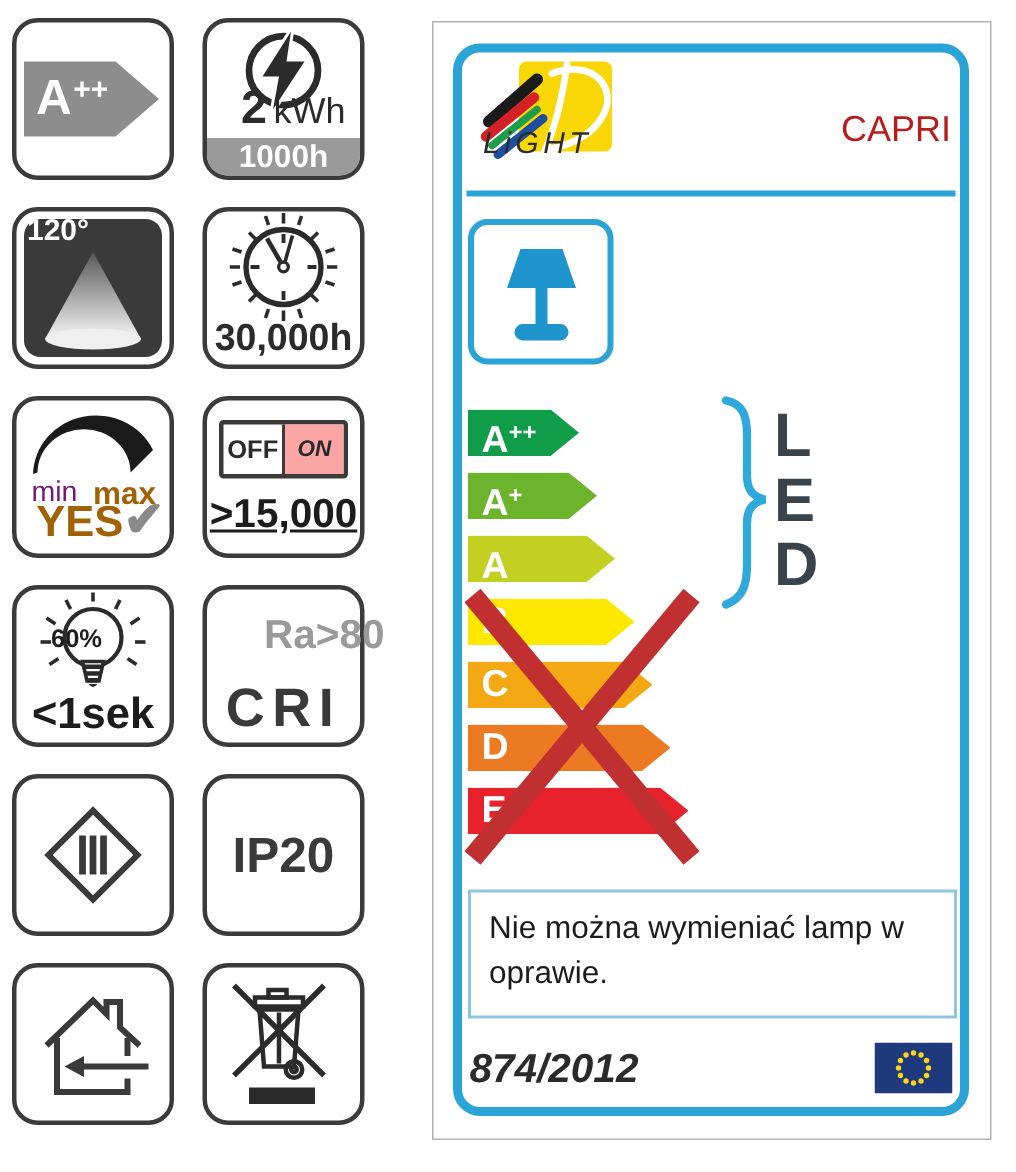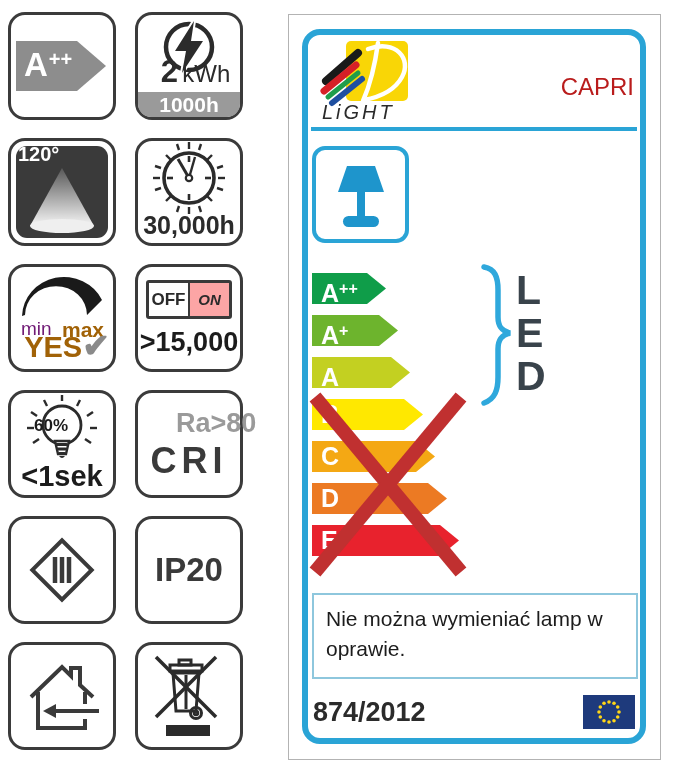--- a/index.html
+++ b/index.html
@@ -39,60 +39,60 @@
   .yes-t{font-size:29px;font-weight:bold;color:#a16207;}
   .check-t{font-size:33px;color:#8a8a8a;font-weight:bold;}
 
   
   .switch{top:13px;left:50%;transform:translateX(-50%);width:80px;height:33px;
           border:3px solid #3a3a3a;border-radius:3px;display:flex;background:#fff;}
   .sw-off{flex:1;display:flex;align-items:center;justify-content:center;
           font-size:17px;font-weight:bold;color:#2b2b2b;border-right:2px solid #3a3a3a;}
   .sw-on{flex:1;display:flex;align-items:center;justify-content:center;
          font-size:15px;font-weight:bold;color:#2b2b2b;background:#fca5a5;font-style:italic;}
-  .cycles{bottom:11px;font-size:27px;font-weight:bold;color:#1c1c1c;}
+  .cycles{bottom:11px;font-size:27px;font-weight:bold;color:#1c1c1c;text-decoration:underline;}
 
   
   .pct{top:23px;left:2px;width:76px;text-align:center;font-size:17px;font-weight:bold;color:#1c1c1c;}
   .sek{bottom:2px;font-size:29px;font-weight:800;color:#1c1c1c;}
 
   
   .ra-t{top:15px;font-size:27px;font-weight:bold;color:#9a9a9a;padding-left:38px;}
-  .cri-t{bottom:13px;font-size:36px;font-weight:800;letter-spacing:5px;color:#3a3a3a;}
+  .cri-t{bottom:2px;font-size:36px;font-weight:800;letter-spacing:5px;color:#3a3a3a;}
 
   
   .ip-t{top:32px;font-size:33px;font-weight:800;color:#3a3a3a;}
 
   
   .panel-outer{position:absolute;left:288px;top:14px;width:371px;height:744px;
                border:1px solid #b3b3b3;background:#fff;}
   .panel{position:absolute;left:13px;top:14px;width:332px;height:703px;
          border:6px solid #2aa4d6;border-radius:18px;}
-  .brand-text{position:absolute;left:14px;top:66px;font-size:20px;font-style:italic;
+  .brand-text{position:absolute;left:14px;top:50px;font-size:20px;font-style:italic;
               letter-spacing:3px;color:#2b2b2b;}
   .product{position:absolute;right:6px;top:38px;font-size:24px;color:#b91c1c;}
   .divider{position:absolute;left:3px;right:3px;top:92px;height:4px;background:#2aa4d6;}
   .lamp-box{position:absolute;left:4px;top:111px;width:89px;height:89px;
             border:4px solid #2aa4d6;border-radius:13px;display:flex;align-items:center;justify-content:center;}
   .included{position:absolute;left:118px;top:112px;width:214px;font-size:21px;line-height:28px;color:#1c1c1c;}
 
   .bars{position:absolute;left:4px;top:238px;}
   .ebar{position:relative;height:31px;margin-bottom:11px;color:#fff;font-weight:bold;
         font-size:25px;line-height:31px;padding-left:9px;box-sizing:border-box;
         clip-path:polygon(0 0, calc(100% - 19px) 0, 100% 50%, calc(100% - 19px) 100%, 0 100%);}
   .ebar .sup{font-size:16px;vertical-align:8px;}
 
   .xcross{position:absolute;left:0px;top:352px;pointer-events:none;}
   .brace{position:absolute;left:172px;top:228px;}
   .led-col{position:absolute;left:208px;top:234px;font-size:41px;font-weight:600;
            line-height:43px;color:#39434b;}
 
   .note-box{position:absolute;left:4px;top:558px;width:298px;height:64px;
             border:2px solid #8ec7dd;padding:9px 12px;font-size:21px;line-height:30px;color:#1c1c1c;}
-  .reg{position:absolute;left:5px;top:662px;font-size:27px;font-weight:bold;color:#2b2b2b;}
+  .reg{position:absolute;left:5px;top:662px;font-size:27px;font-weight:bold;color:#2b2b2b;font-style:italic;}
   .flag{position:absolute;left:275px;top:660px;}
 </style>
 </head>
 <body>
 
 <div id="stage">
 
   <div class="icon-grid">
 
     <div class="cell">

